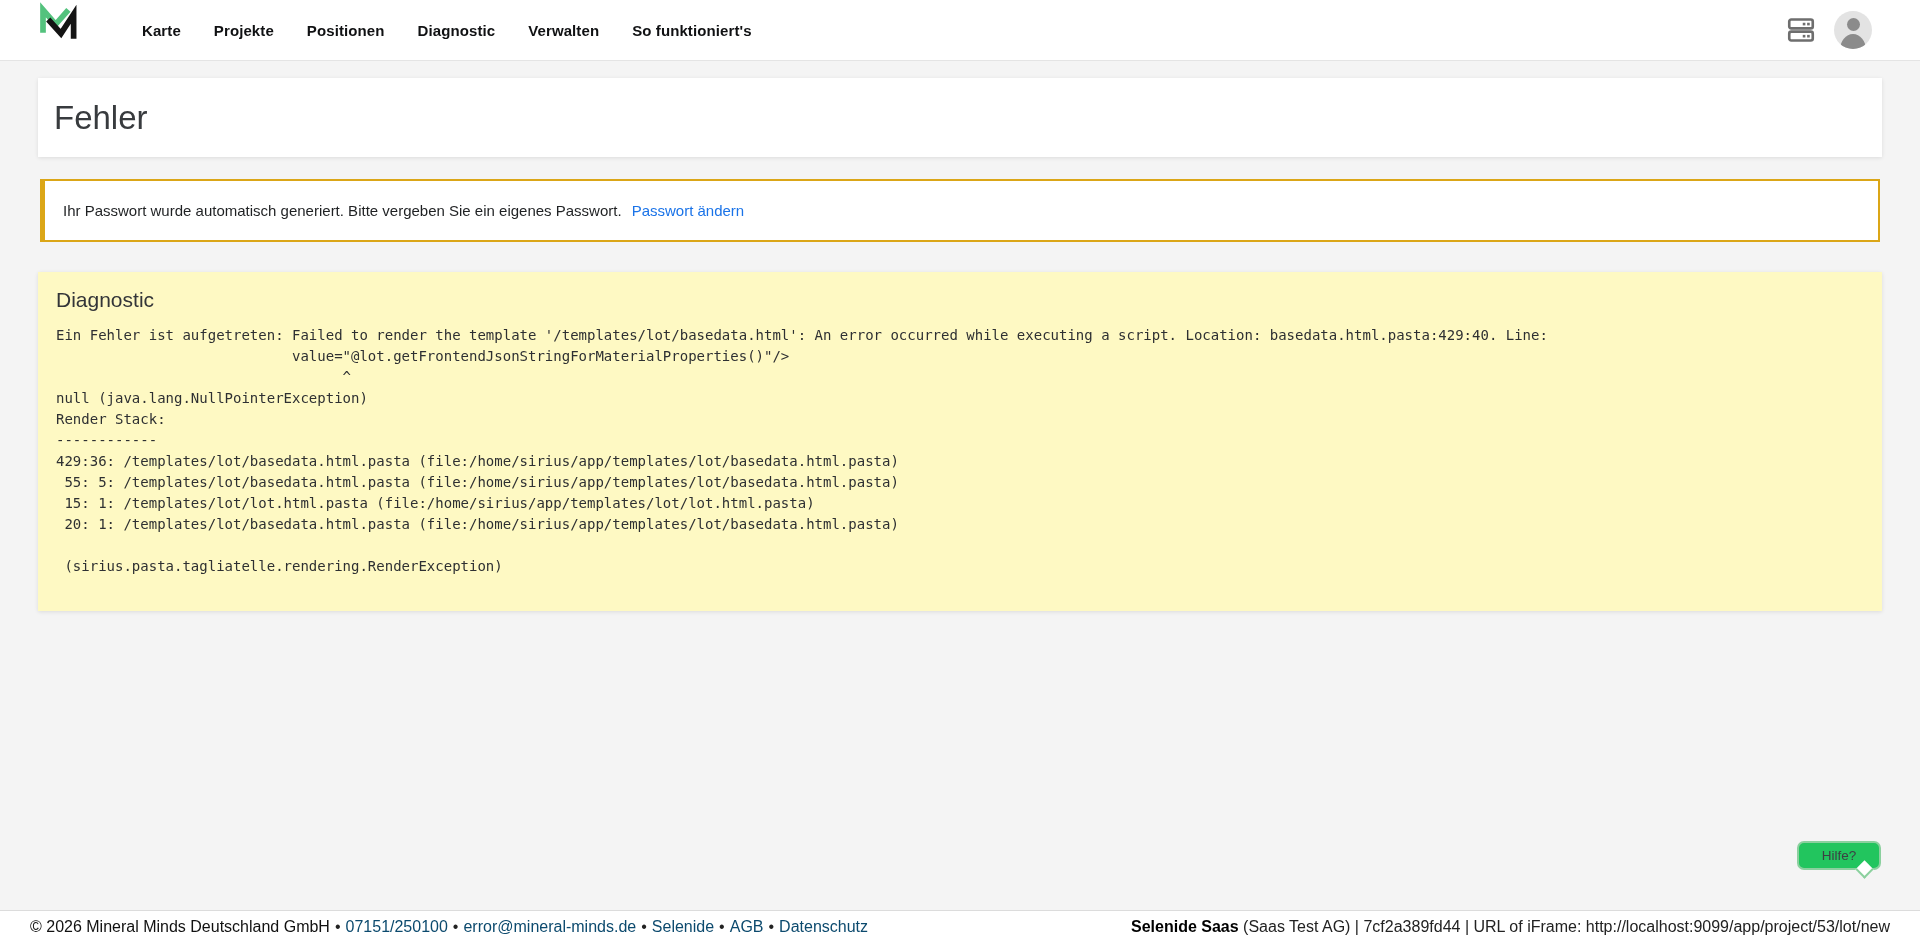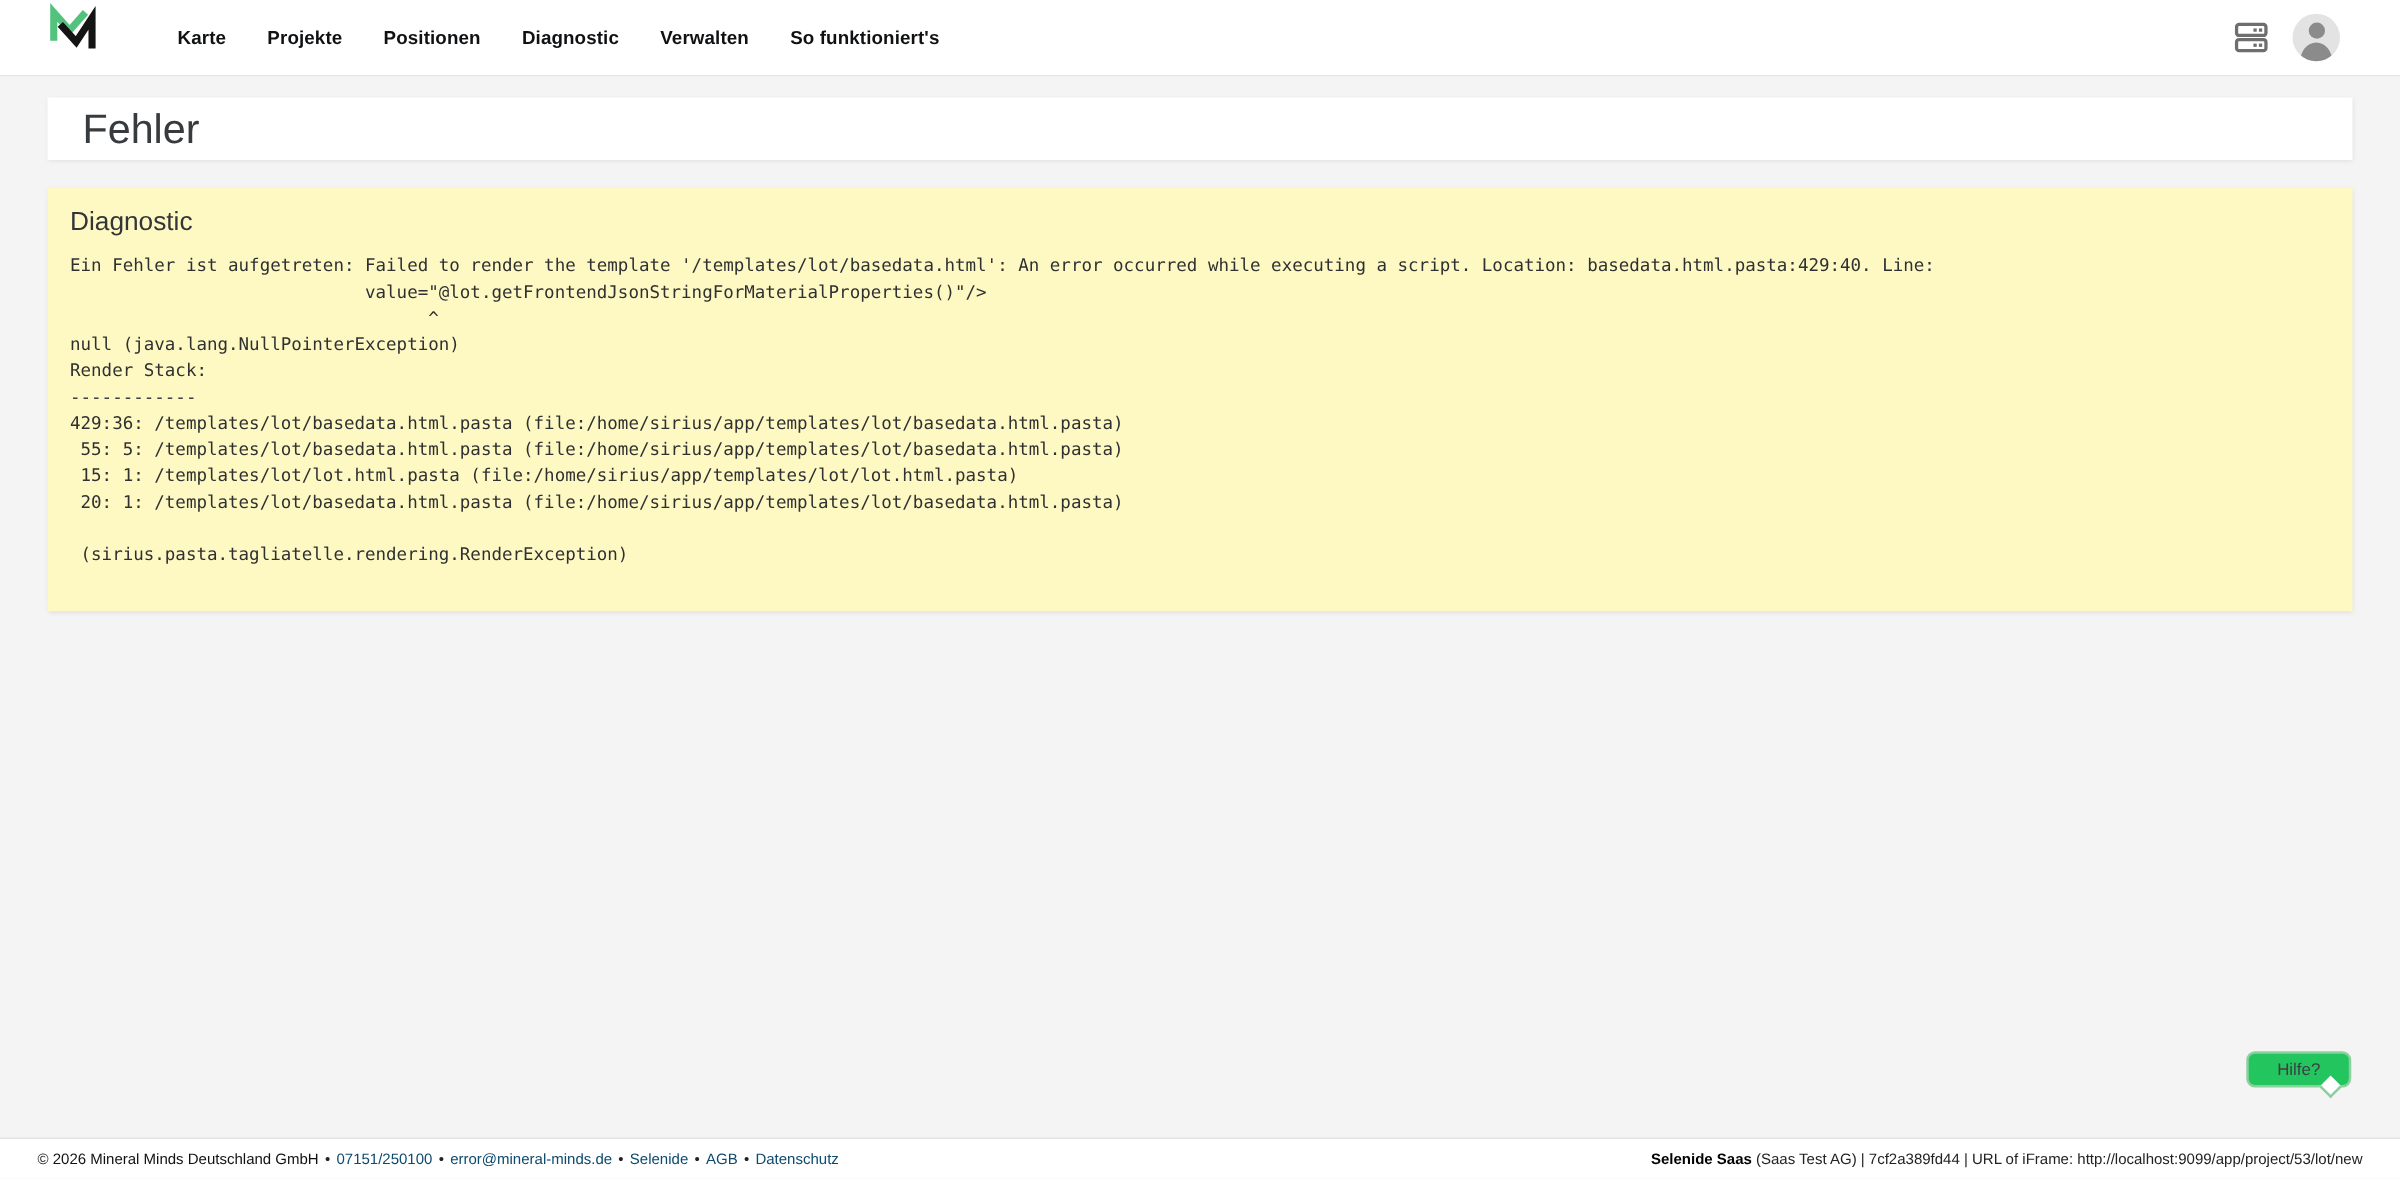--- a/index.html
+++ b/index.html
@@ -67,24 +67,24 @@
   }
 
   
   .main {
     flex: 1 1 auto;
     padding: 17px 38px 0 38px;
     overflow: hidden;
   }
   .title-card {
     background: #ffffff;
-    height: 50px;
-    display: flex;
-    align-items: center;
-    padding-left: 28px;
+    height: 79px;
+    display: flex;
+    align-items: center;
+    padding-left: 16px;
     box-shadow: 0 1px 4px rgba(0,0,0,0.10);
     margin-bottom: 22px;
   }
   .page-title {
     font-size: 33px;
     font-weight: 400;
     color: #383b3e;
   }
   .warning-box {
     background: #ffffff;
@@ -157,21 +157,21 @@
   
   .footer {
     flex: 0 0 auto;
     height: 26px;
     background: #ffffff;
     border-top: 1px solid #dcdcdc;
     display: flex;
     align-items: center;
     justify-content: space-between;
     padding: 16px 30px;
-    font-size: 12px;
+    font-size: 16px;
     color: #111;
   }
   .footer-left { display: flex; align-items: center; white-space: nowrap; }
   .footer-left .sep { margin: 0 5px; color: #222; }
   .footer-left a {
     color: #0c4a6e;
     cursor: pointer;
   }
   .footer-right { white-space: nowrap; color: #222; }
   .footer-right .bold { font-weight: 700; color: #000; }
@@ -211,20 +211,24 @@
     </div>
   </div>
 </header>
 
 <main class="main">
 
   <section class="title-card">
     <h1 class="page-title">Fehler</h1>
   </section>
 
+  <section class="warning-box">
+    <span>Ihr Passwort wurde automatisch generiert. Bitte vergeben Sie ein eigenes Passwort.</span>
+    <a>Passwort ändern</a>
+  </section>
 
   <section class="diagnostic-card">
     <h2 class="diagnostic-heading">Diagnostic</h2>
     <pre class="diagnostic-pre">Ein Fehler ist aufgetreten: Failed to render the template '/templates/lot/basedata.html': An error occurred while executing a script. Location: basedata.html.pasta:429:40. Line:
                             value="@lot.getFrontendJsonStringForMaterialProperties()"/&gt;
                                   ^
 null (java.lang.NullPointerException)
 Render Stack:
 ------------
 429:36: /templates/lot/basedata.html.pasta (file:/home/sirius/app/templates/lot/basedata.html.pasta)

